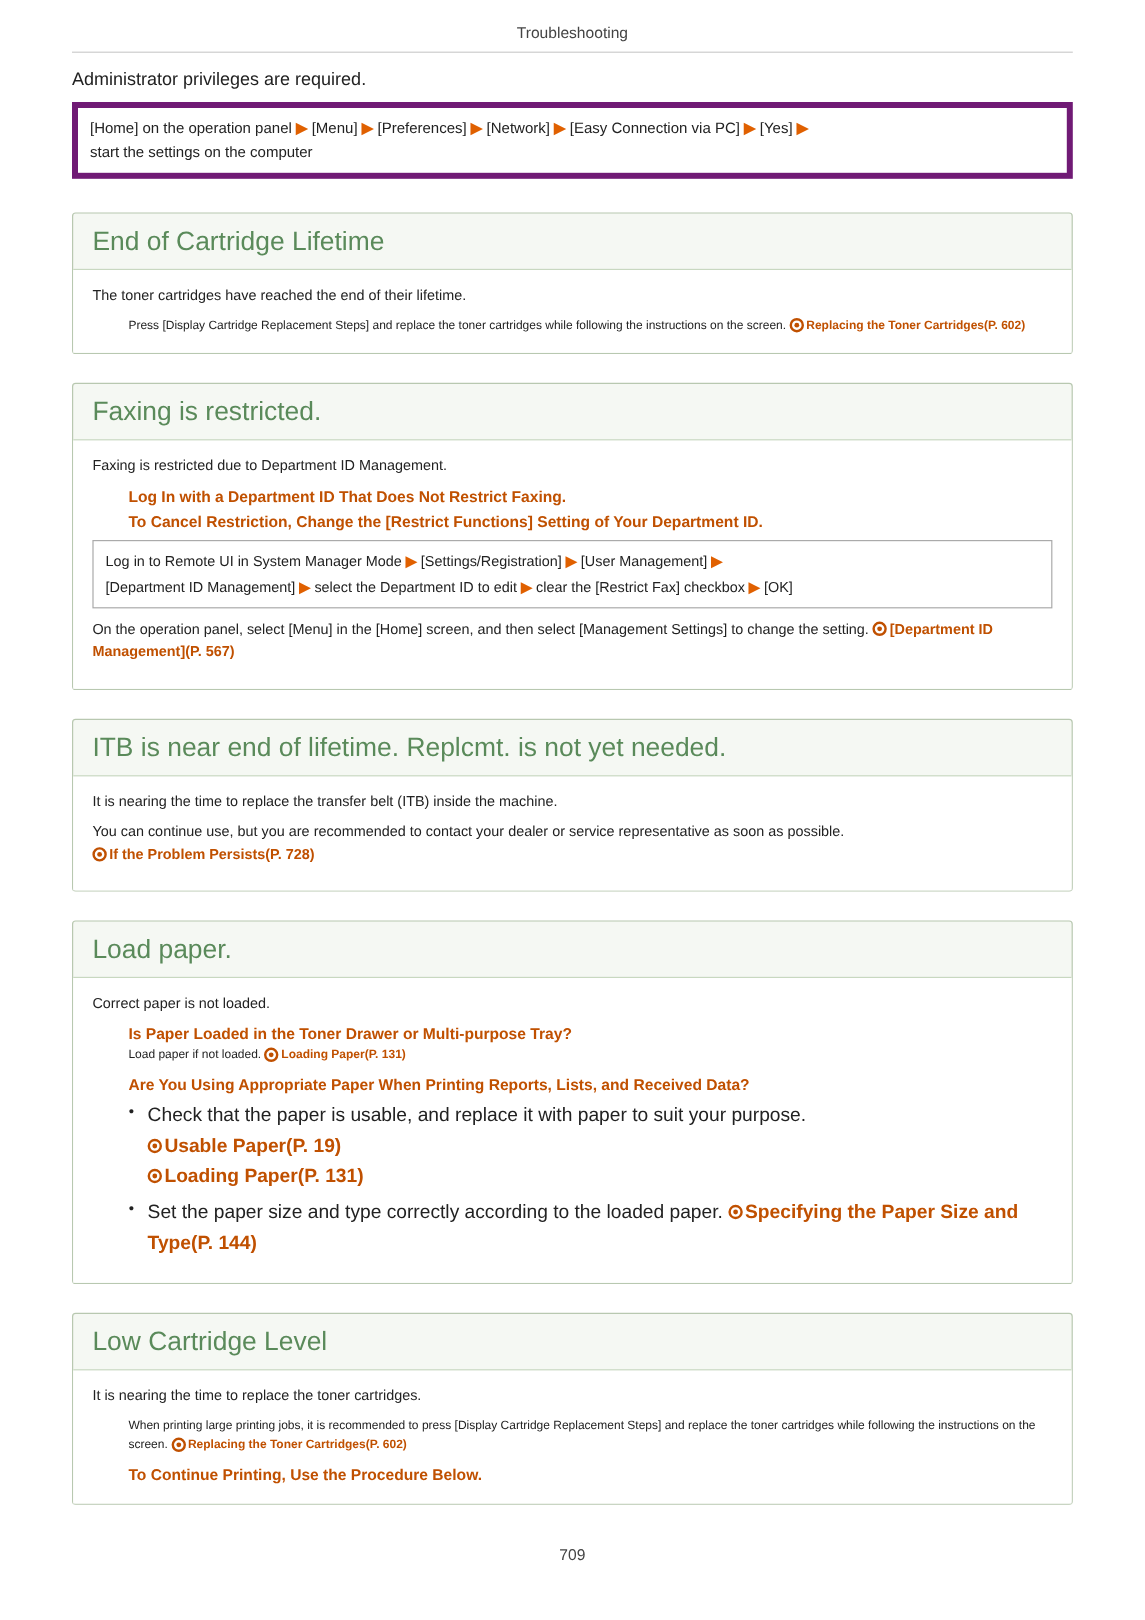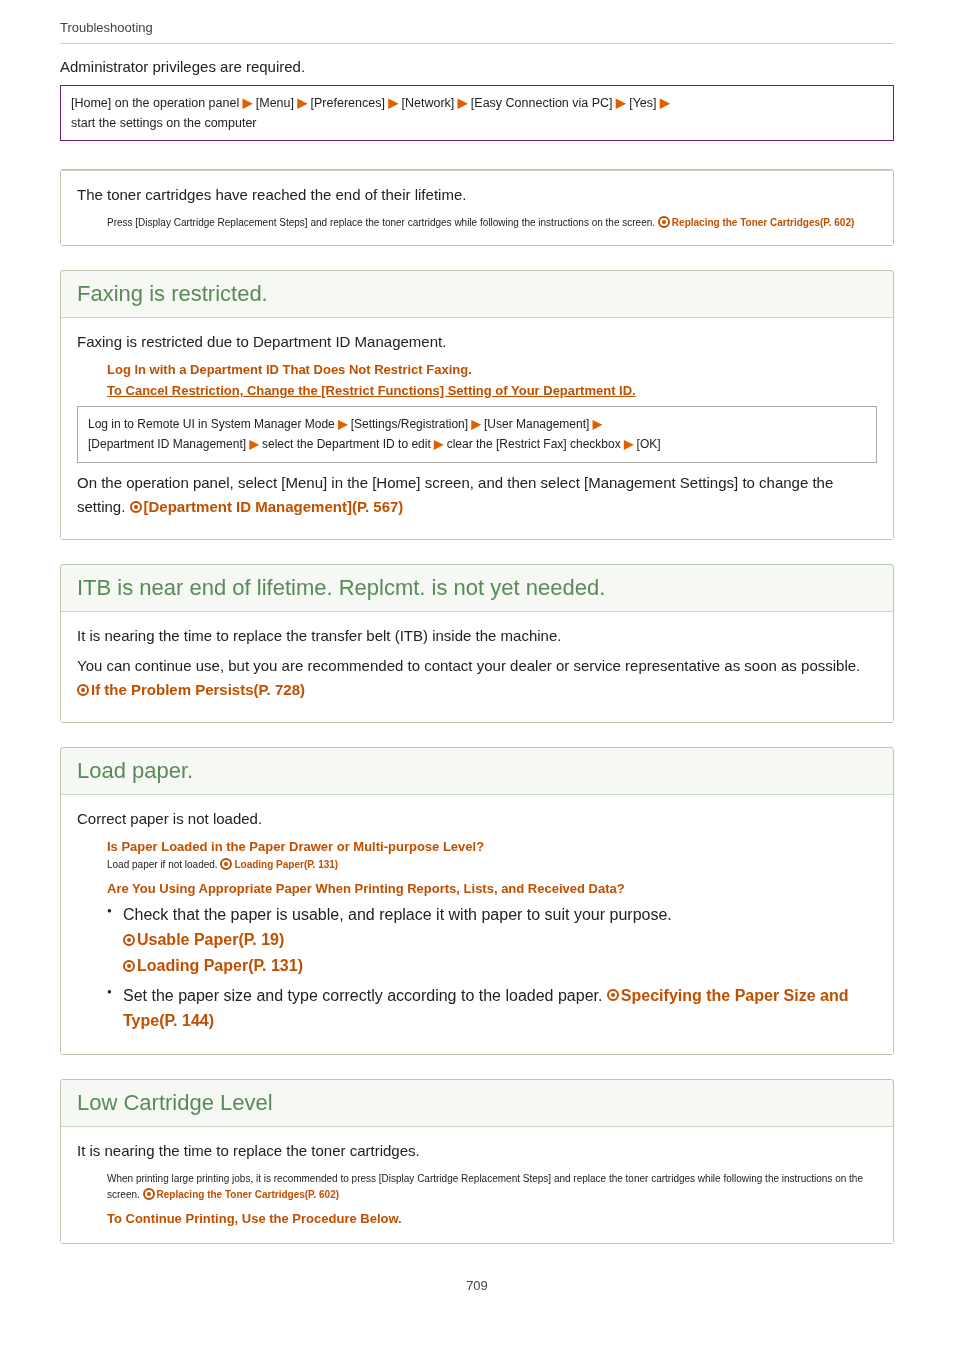--- a/index.html
+++ b/index.html
@@ -6,33 +6,33 @@
     body {
       font-family: Arial, sans-serif;
       font-size: 13px;
       color: #222;
       background: #fff;
       width: 954px;
       min-height: 1350px;
       padding: 20px 60px 40px 60px;
     }
     .page-header {
-      text-align: left;
+      text-align: center;
       font-size: 13px;
       color: #444;
       margin-bottom: 14px;
       border-bottom: 1px solid #ccc;
       padding-bottom: 8px;
     }
     .admin-note {
       font-size: 15px;
       margin-bottom: 10px;
     }
     .nav-box {
-      border: 1px solid #701a75;
+      border: 5px solid #701a75;
       padding: 7px 10px;
       font-size: 12.5px;
       margin-bottom: 28px;
       line-height: 1.6;
     }
     .nav-arrow {
       color: #e06000;
       font-weight: bold;
     }
     .section {
@@ -97,21 +97,21 @@
     }
     .flow-box {
       border: 1px solid #aaa;
       padding: 7px 10px;
       font-size: 12px;
       margin: 8px 0;
       line-height: 1.7;
     }
     .section-body p {
       margin-bottom: 6px;
-      font-size: 15px;
+      font-size: 12px;
       line-height: 1.6;
     }
     .bullet-list {
       list-style: none;
       margin: 6px 0 6px 0;
       padding: 0;
     }
     .bullet-list li {
       padding-left: 16px;
       position: relative;
@@ -151,40 +151,43 @@
     [Menu] <span class="nav-arrow">▶</span>
     [Preferences] <span class="nav-arrow">▶</span>
     [Network] <span class="nav-arrow">▶</span>
     [Easy Connection via PC] <span class="nav-arrow">▶</span>
     [Yes] <span class="nav-arrow">▶</span><br>
     start the settings on the computer
   </span>
 </div>
 
 <div class="section">
+  <div class="section-header">
+    <span class="section-title">End of Cartridge Lifetime</span>
+  </div>
   <div class="section-body">
     <p>The toner cartridges have reached the end of their lifetime.</p>
     <div class="remedy-block">
       <div class="remedy-text">
         <span>Press [Display Cartridge Replacement Steps] and replace the toner cartridges while following the instructions on the screen.</span>
         <span class="circle-icon"></span><span class="link-ref">Replacing the Toner Cartridges(P. 602)</span>
       </div>
     </div>
   </div>
 </div>
 
 <div class="section">
   <div class="section-header">
     <span class="section-title">Faxing is restricted.</span>
   </div>
   <div class="section-body">
     <p>Faxing is restricted due to Department ID Management.</p>
     <div class="remedy-block">
       <div class="remedy-title">Log In with a Department ID That Does Not Restrict Faxing.</div>
-      <div class="remedy-title" style="margin-top:6px;text-decoration:underline;">To Cancel Restriction, Change the [Restrict Functions] Setting of Your Department ID.</div>
+      <div class="remedy-title" style="margin-top:6px;">To Cancel Restriction, Change the [Restrict Functions] Setting of Your Department ID.</div>
     </div>
     <div class="flow-box">
       <span>
         Log in to Remote UI in System Manager Mode <span class="nav-arrow">▶</span>
         [Settings/Registration] <span class="nav-arrow">▶</span>
         [User Management] <span class="nav-arrow">▶</span><br>
         [Department ID Management] <span class="nav-arrow">▶</span>
         select the Department ID to edit <span class="nav-arrow">▶</span>
         clear the [Restrict Fax] checkbox <span class="nav-arrow">▶</span>
         [OK]
@@ -210,21 +213,21 @@
   </div>
 </div>
 
 <div class="section">
   <div class="section-header">
     <span class="section-title">Load paper.</span>
   </div>
   <div class="section-body">
     <p>Correct paper is not loaded.</p>
     <div class="remedy-block">
-      <div class="remedy-title">Is Paper Loaded in the Paper Drawer or Multi-purpose Level?</div>
+      <div class="remedy-title">Is Paper Loaded in the Toner Drawer or Multi-purpose Tray?</div>
       <div class="remedy-text">
         <span>Load paper if not loaded.</span>
         <span class="circle-icon"></span><span class="link-ref">Loading Paper(P. 131)</span>
       </div>
       <div class="remedy-title" style="margin-top:8px;">Are You Using Appropriate Paper When Printing Reports, Lists, and Received Data?</div>
       <ul class="bullet-list">
         <li>
           Check that the paper is usable, and replace it with paper to suit your purpose.<br>
           <span class="circle-icon"></span><span class="link-ref">Usable Paper(P. 19)</span><br>
           <span class="circle-icon"></span><span class="link-ref">Loading Paper(P. 131)</span>

